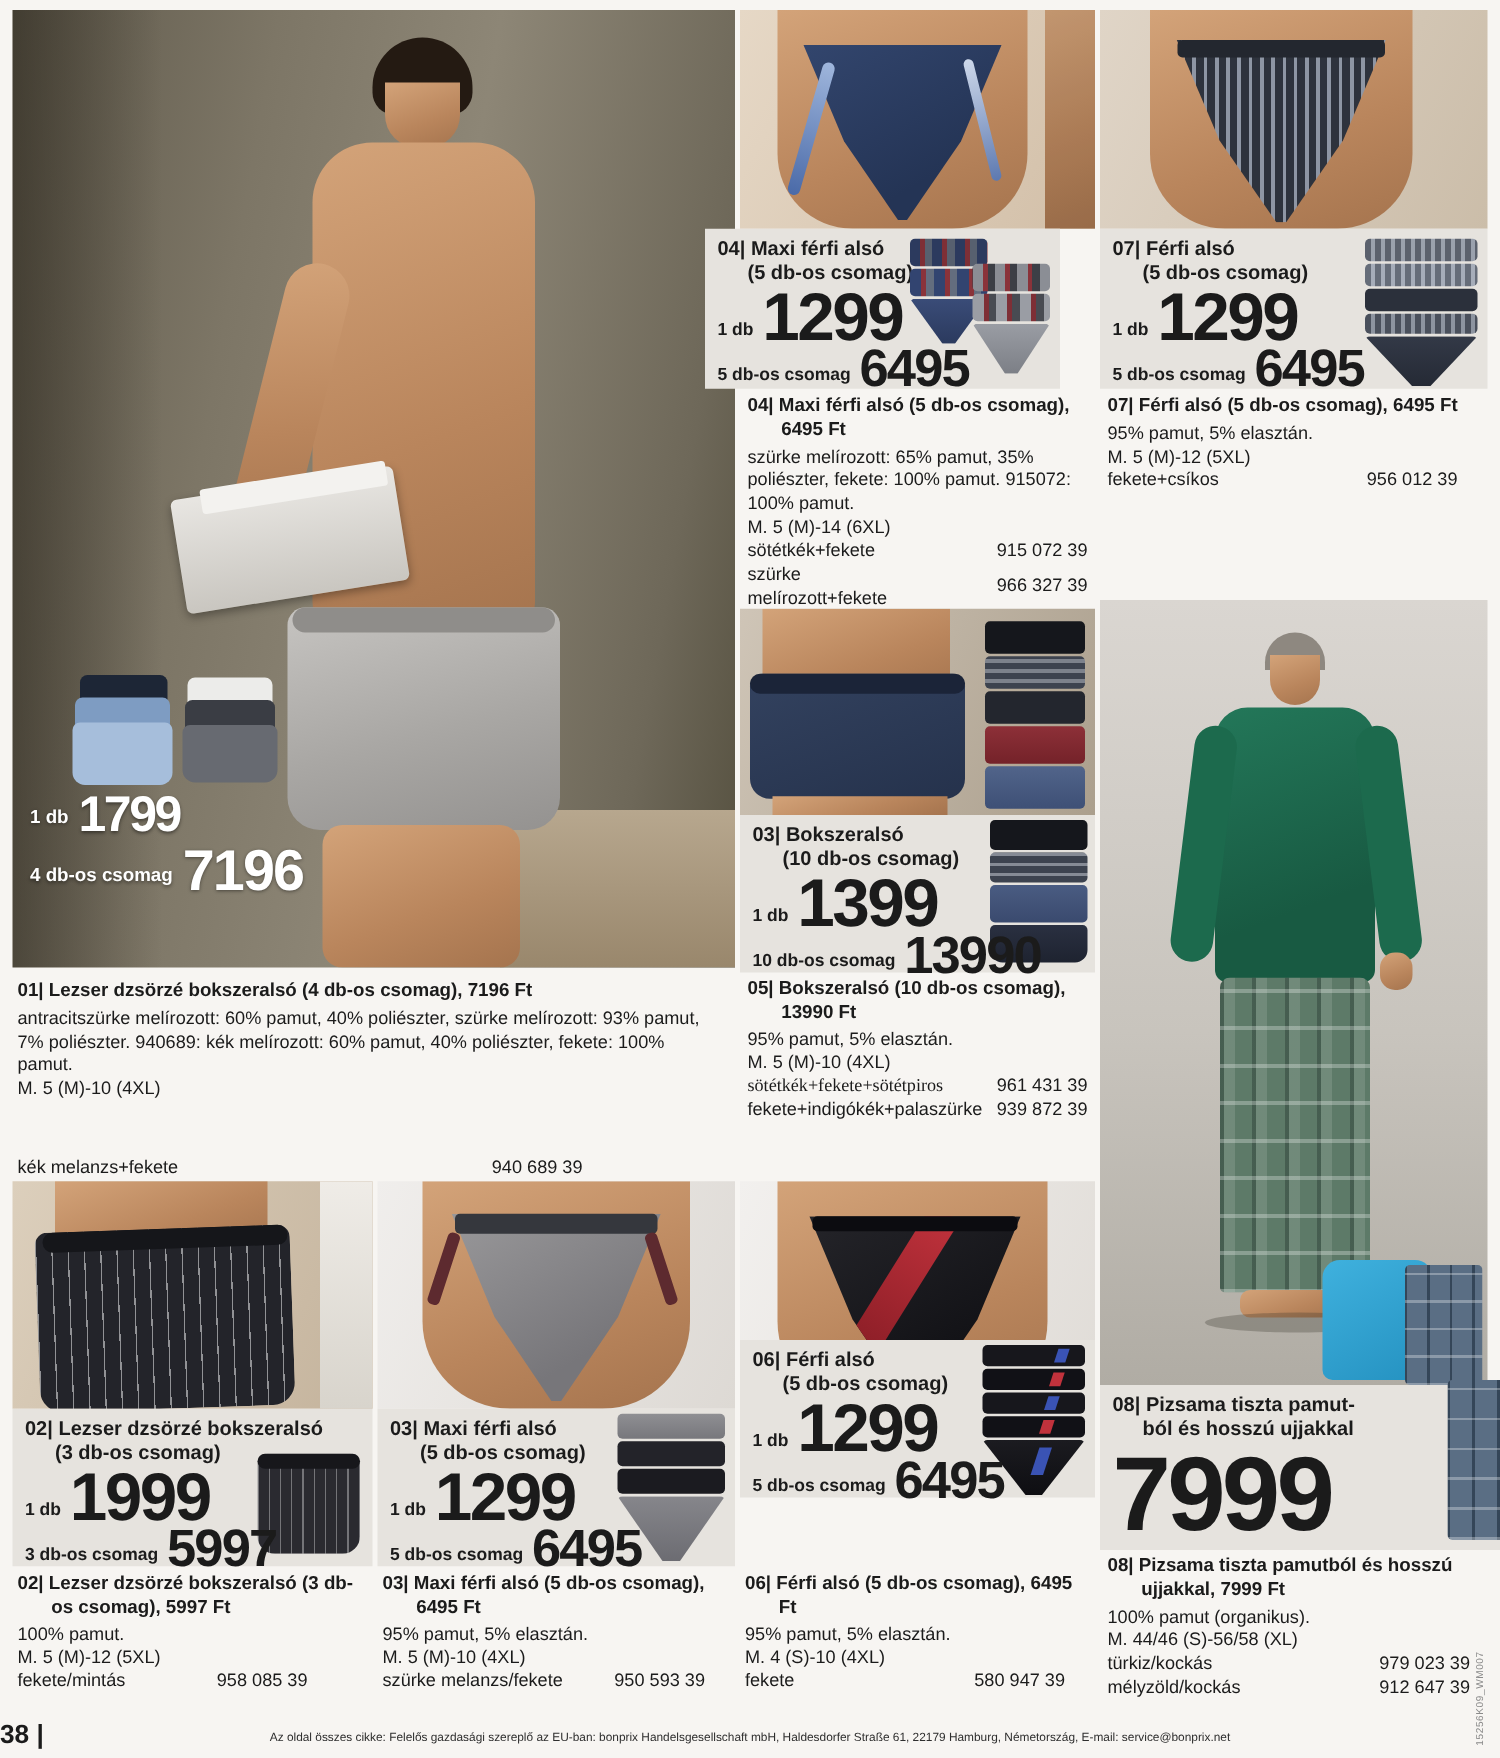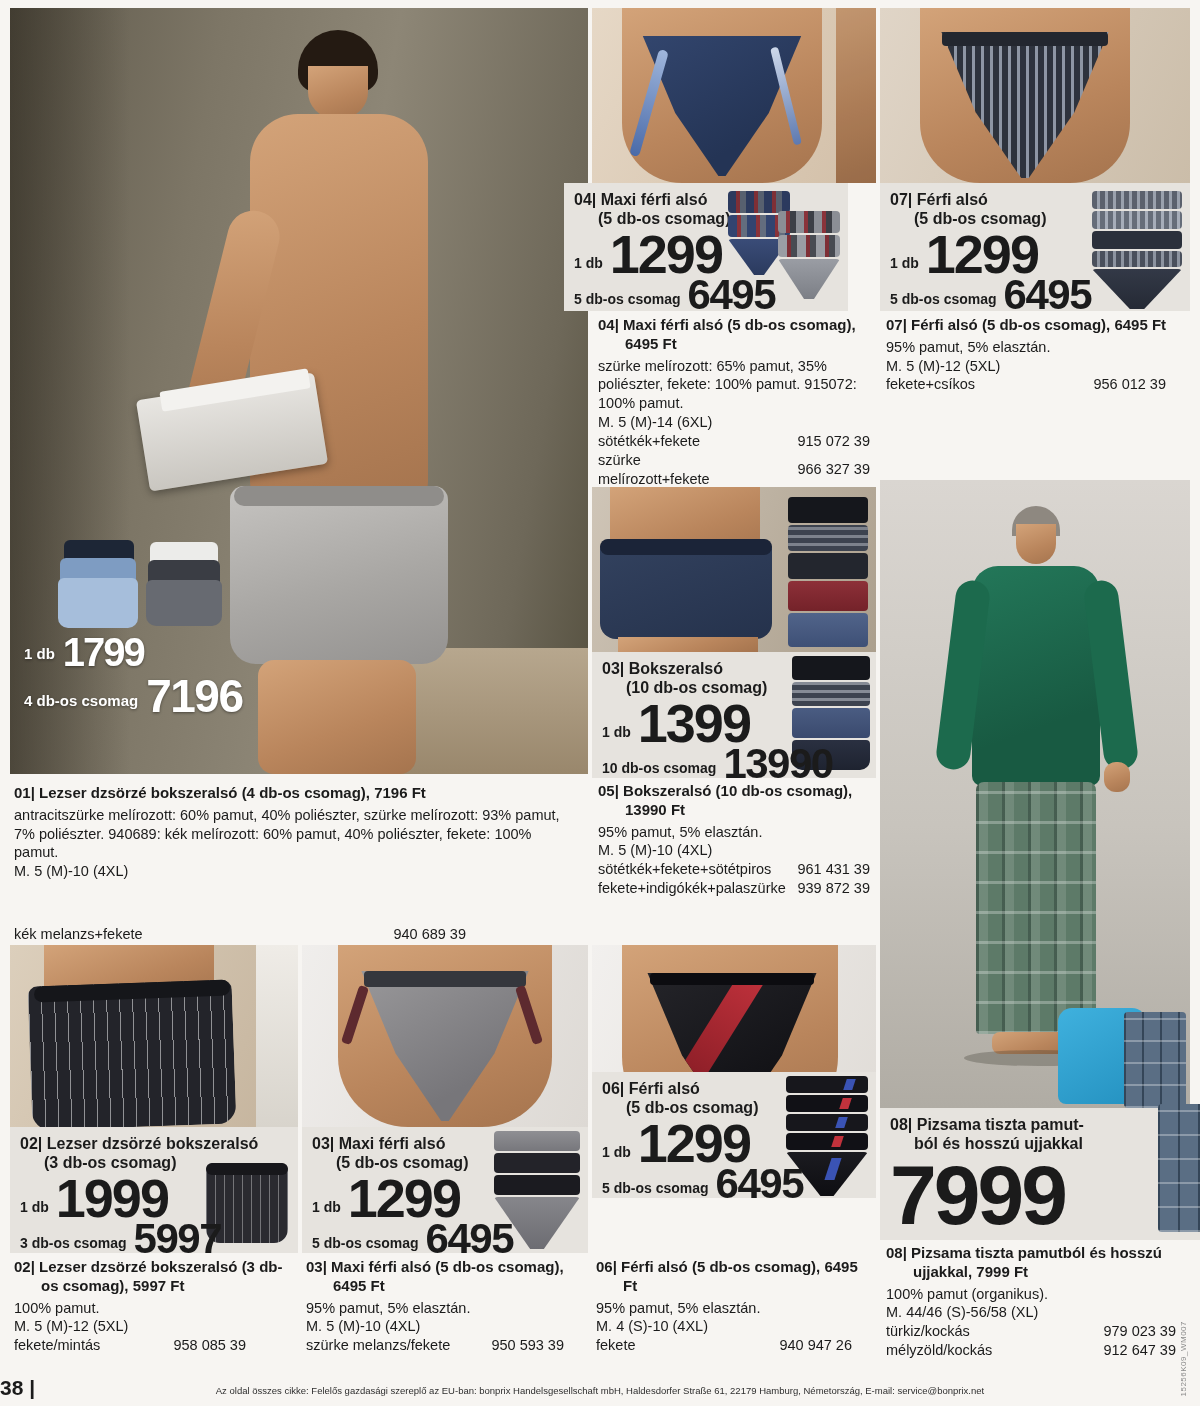--- a/index.html
+++ b/index.html
@@ -229,21 +229,21 @@
     <div class="fold" style="height:30px; background:linear-gradient(#2a3041,#1e2330); border-radius:4px 4px 10px 10px;"></div>
   </div>
 </div>
 
 <div class="desc" style="left:598px; top:782px; width:272px;">
   <div class="desc-title">05| Bokszeralsó (10 db-os csomag), 13990 Ft</div>
   <div>95% pamut, 5% elasztán.</div>
   <div>M. 5 (M)-10 (4XL)</div>
   <div class="variants">
     <div class="variant">
-      <span class="v-color" style="max-width:150px;">sötétkék+fekete+sötétpiros</span>
+      <span class="v-color" style="max-width:150px;font-family:Liberation Serif, serif;">sötétkék+fekete+sötétpiros</span>
       <span class="v-code" style="align-self:center;">961 431 39</span>
     </div>
     <div class="variant">
       <span class="v-color" style="max-width:150px;">fekete+indigókék+palaszürke</span>
       <span class="v-code" style="align-self:center;">939 872 39</span>
     </div>
   </div>
 </div>
 
 <div class="photo" style="left:880px; top:480px; width:310px; height:628px; background:linear-gradient(180deg,#dad6d1 0%,#c8c4bd 55%,#b0aca4 100%);">
@@ -421,20 +421,20 @@
   </div>
 </div>
 
 <div class="desc" style="left:596px; top:1258px; width:274px;">
   <div class="desc-title">06| Férfi alsó (5 db-os csomag), 6495 Ft</div>
   <div>95% pamut, 5% elasztán.</div>
   <div>M. 4 (S)-10 (4XL)</div>
   <div class="variants" style="width:256px;">
     <div class="variant">
       <span class="v-color">fekete</span>
-      <span class="v-code">940 947 26</span>
+      <span class="v-code">580 947 39</span>
     </div>
   </div>
 </div>
 
 <div class="page-num">38 |</div>
 <div class="footer-text">Az oldal összes cikke: Felelős gazdasági szereplő az EU-ban: bonprix Handelsgesellschaft mbH, Haldesdorfer Straße 61, 22179 Hamburg, Németország, E-mail: service@bonprix.net</div>
 <div class="side-code">15256K09_WM007</div>
 
 </body></html>

